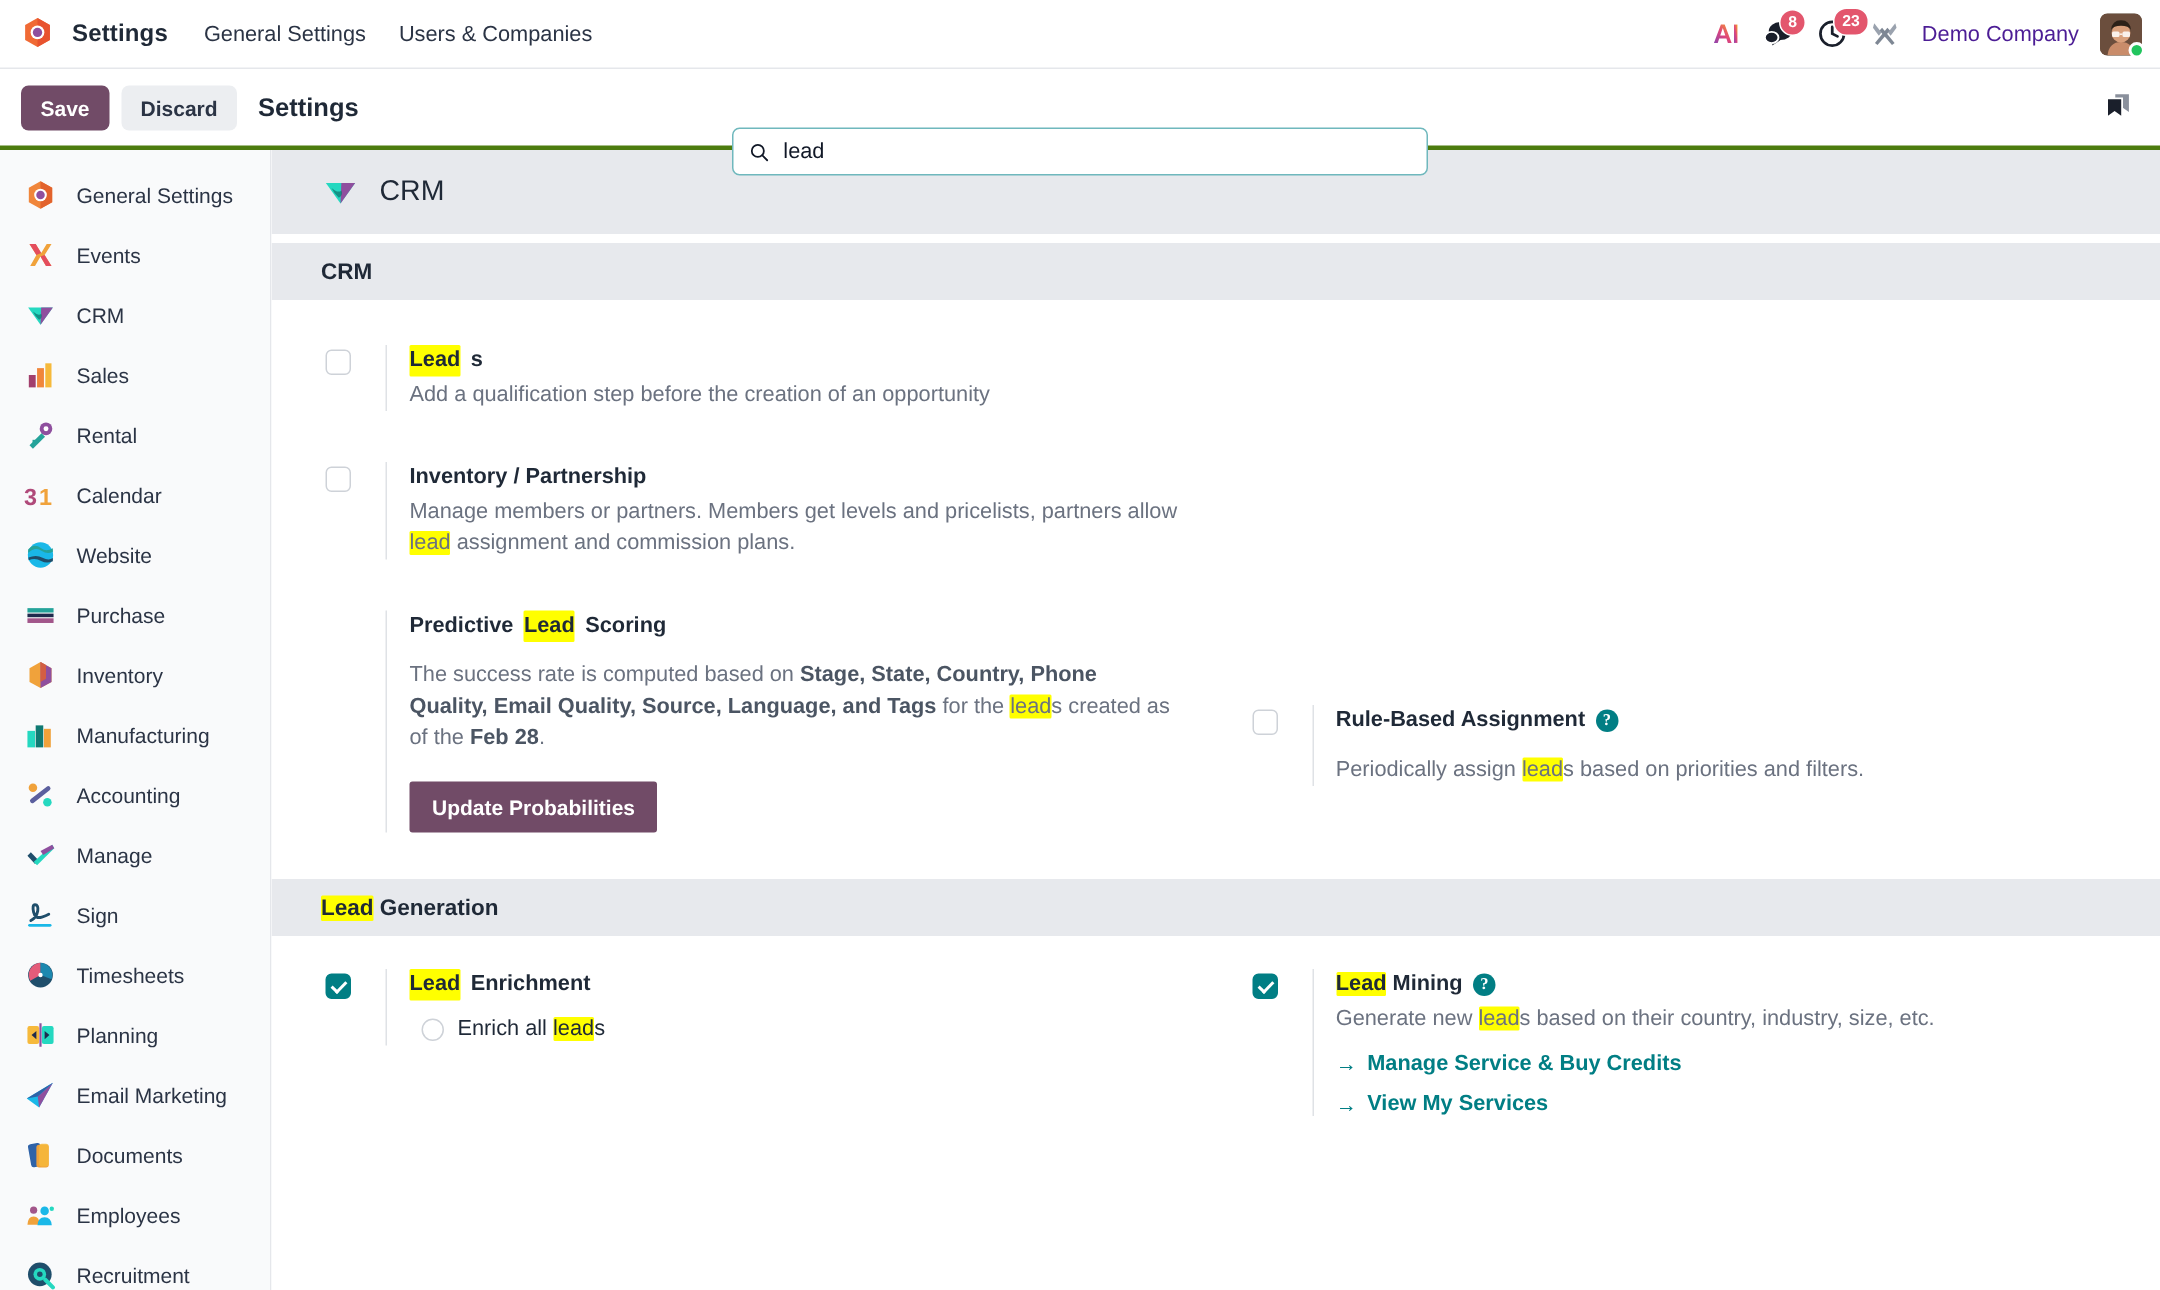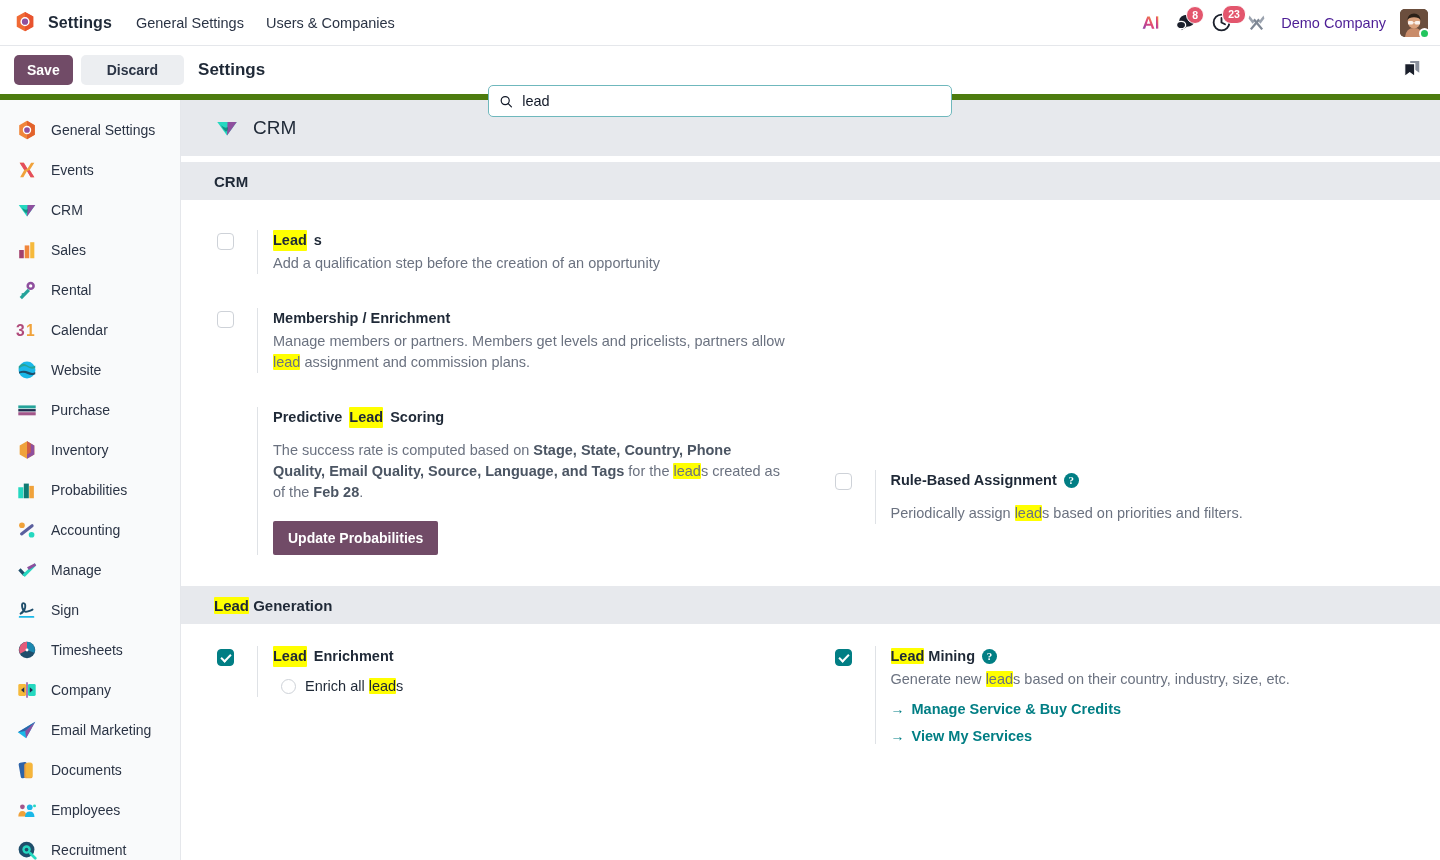--- a/index.html
+++ b/index.html
@@ -50,33 +50,33 @@
     width: 11px; height: 11px; border-radius: 50%;
     background: #22c55e; border: 2px solid #fff;
   }
 
   
   .control-panel {
     height: 54px; width: 100%;
     display: flex; align-items: center;
     padding: 0 14px 0 14px;
     background: #ffffff;
-    border-bottom: 6px solid #4d7c0f;
+    border-bottom: 3px solid #4d7c0f;
     position: relative; z-index: 15;
   }
   .btn-save {
     background: #714b67; color: #fff; border: 0;
     font-size: 14px; font-weight: 700;
     padding: 7px 13px; border-radius: 5px; cursor: pointer;
     font-family: inherit;
   }
   .btn-discard {
     background: #eceef1; color: #2b3445; border: 0;
     font-size: 14px; font-weight: 700;
-    padding: 7px 26px; border-radius: 5px; cursor: pointer;
+    padding: 7px 13px; border-radius: 5px; cursor: pointer;
     margin-left: 8px; font-family: inherit;
   }
   .cp-title { font-size: 17px; font-weight: 700; color: #1f2937; margin-left: 14px; }
   .search-box {
     position: absolute; left: 488px; top: 55px;
     width: 464px; height: 32px;
     transform: translateY(-50%);
     border: 1px solid #6fb8bd; border-radius: 5px;
     background: #fff; display: flex; align-items: center;
     padding: 0 10px; gap: 9px;
@@ -410,21 +410,21 @@
     </div>
 
     <div class="side-item">
       <span class="side-ico">
         <svg viewBox="0 0 24 24" width="22" height="22">
           <rect x="2.5" y="9" width="5.5" height="12" fill="#25d8c0"></rect>
           <rect x="8.5" y="5" width="5.5" height="16" fill="#0f7a72"></rect>
           <rect x="14.5" y="7.5" width="5" height="13.5" fill="#f0a23b"></rect>
         </svg>
       </span>
-      <span class="side-label">Probabilities</span>
+      <span class="side-label">Manufacturing</span>
     </div>
 
     <div class="side-item">
       <span class="side-ico">
         <svg viewBox="0 0 24 24" width="22" height="22">
           <rect x="3" y="10" width="18" height="3.4" rx="1.7" fill="#5b5f9e" transform="rotate(-38 12 12)"></rect>
           <circle cx="6.5" cy="6.8" r="3.1" fill="#f0a23b"></circle>
           <circle cx="17" cy="17.2" r="3.1" fill="#25d8c0"></circle>
         </svg>
       </span>
@@ -467,21 +467,21 @@
     <div class="side-item">
       <span class="side-ico">
         <svg viewBox="0 0 24 24" width="22" height="22">
           <rect x="2.5" y="5.5" width="8.5" height="13" rx="1.5" fill="#f6b93b"></rect>
           <rect x="13" y="5.5" width="8.5" height="13" rx="1.5" fill="#25d8c0"></rect>
           <path d="M9 9 L9 15 L5.5 12 Z" fill="#1f2b4d"></path>
           <path d="M15 9 L15 15 L18.5 12 Z" fill="#1f2b4d"></path>
           <line x1="12" y1="3.5" x2="12" y2="20.5" stroke="#8f4f9e" stroke-width="1.6"></line>
         </svg>
       </span>
-      <span class="side-label">Company</span>
+      <span class="side-label">Planning</span>
     </div>
 
     <div class="side-item">
       <span class="side-ico">
         <svg viewBox="0 0 24 24" width="22" height="22">
           <path d="M2 14.5 L21 3 L11 21 Z" fill="#1ab8e8"></path>
           <path d="M21 3 L11 21 L10 13 Z" fill="#8f4f9e"></path>
           <path d="M2 14.5 L21 3 L10 13 Z" fill="#2f63a8"></path>
         </svg>
       </span>
@@ -555,21 +555,21 @@
             <div class="setting-title"><mark>Lead</mark>s</div>
             <div class="setting-desc">Add a qualification step before the creation of an opportunity</div>
           </div>
         </div>
 
         <div class="setting-block">
           <div class="cb-cell">
             <span class="cbox"></span>
           </div>
           <div class="setting-body">
-            <div class="setting-title">Membership / Enrichment</div>
+            <div class="setting-title">Inventory / Partnership</div>
             <div class="setting-desc">Manage members or partners. Members get levels and pricelists, partners allow <mark>lead</mark> assignment and commission plans.</div>
           </div>
         </div>
 
         <div class="setting-block tight">
           <div class="cb-cell"></div>
           <div class="setting-body">
             <div class="setting-title">Predictive <mark>Lead</mark> Scoring</div>
             <div class="setting-desc" style="margin-top:12px">The success rate is computed based on <b>Stage, State, Country, Phone Quality, Email Quality, Source, Language, and Tags</b> for the <mark>lead</mark>s created as of the <b>Feb 28</b>.</div>
             <button class="update-btn">Update Probabilities</button>

